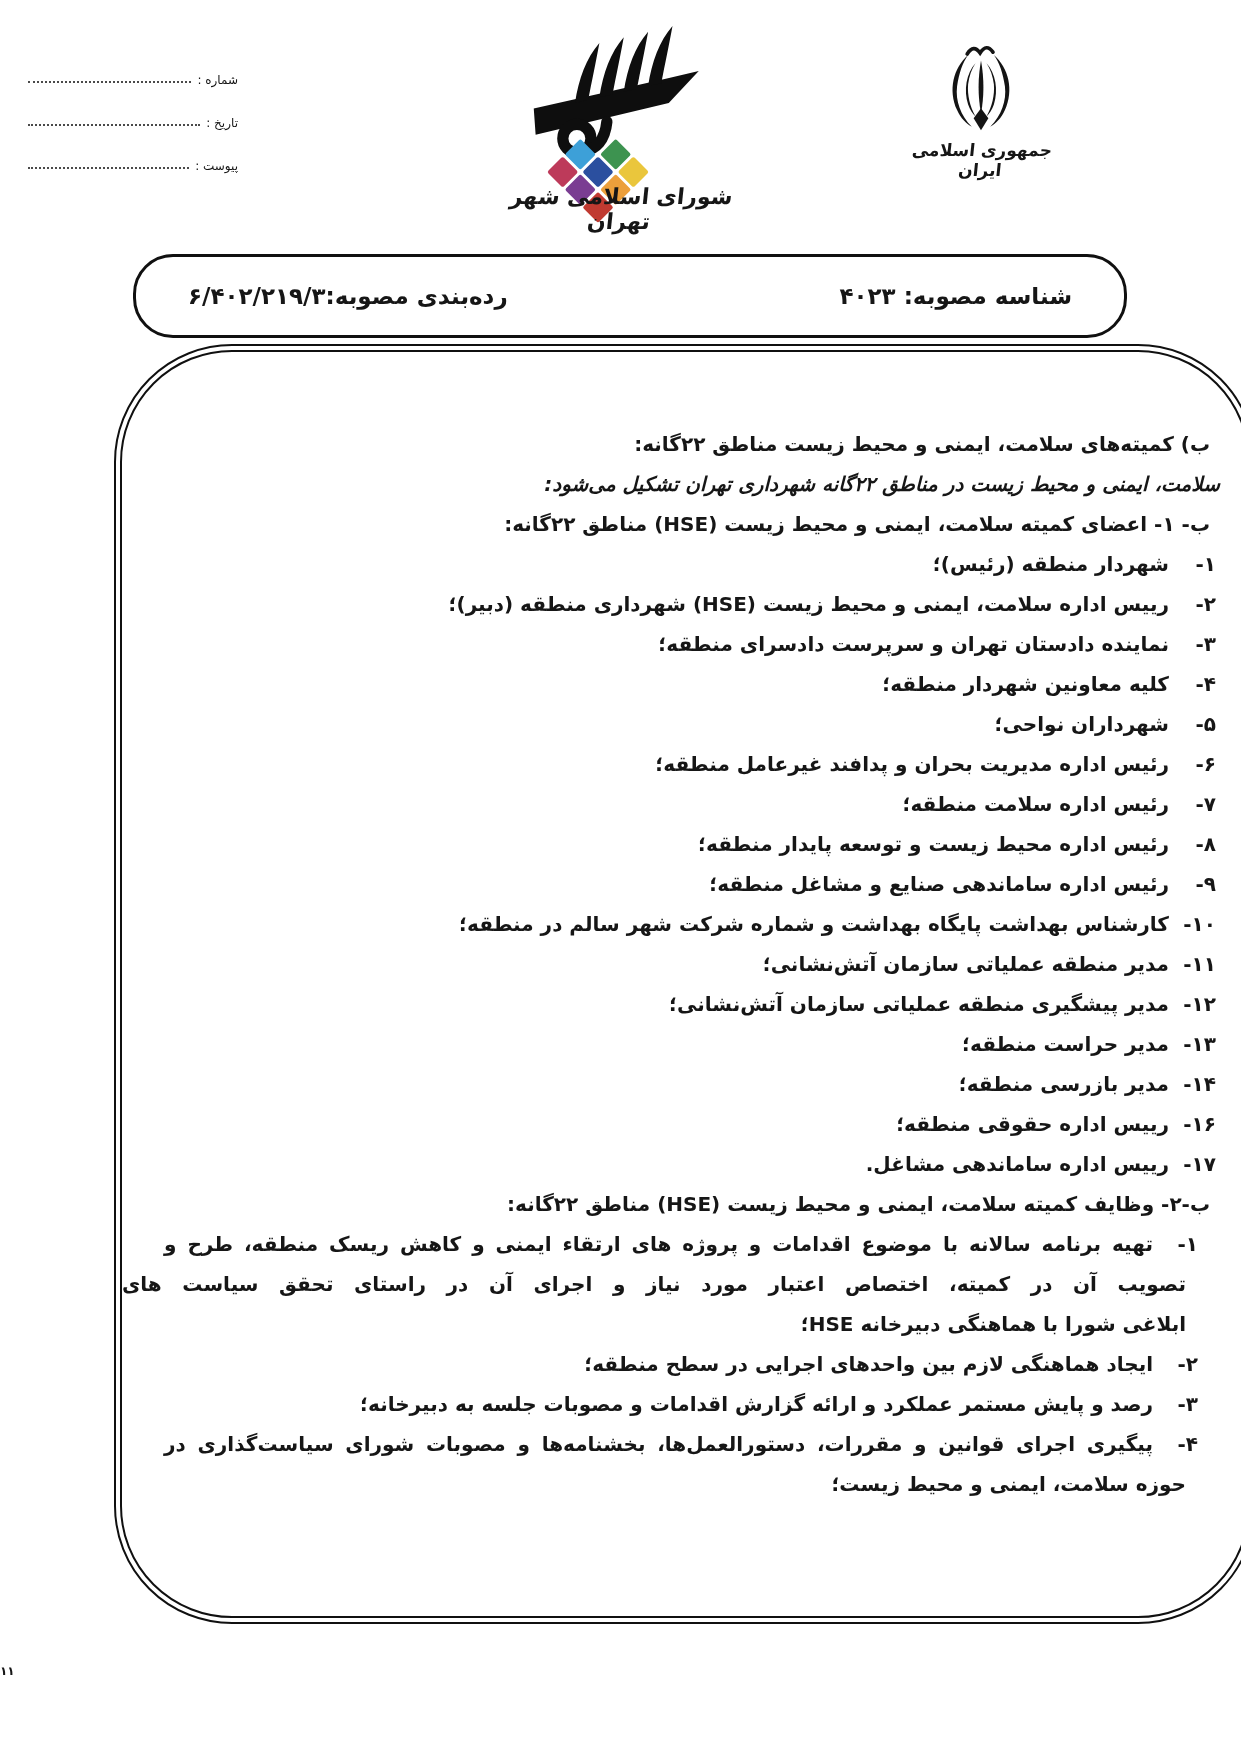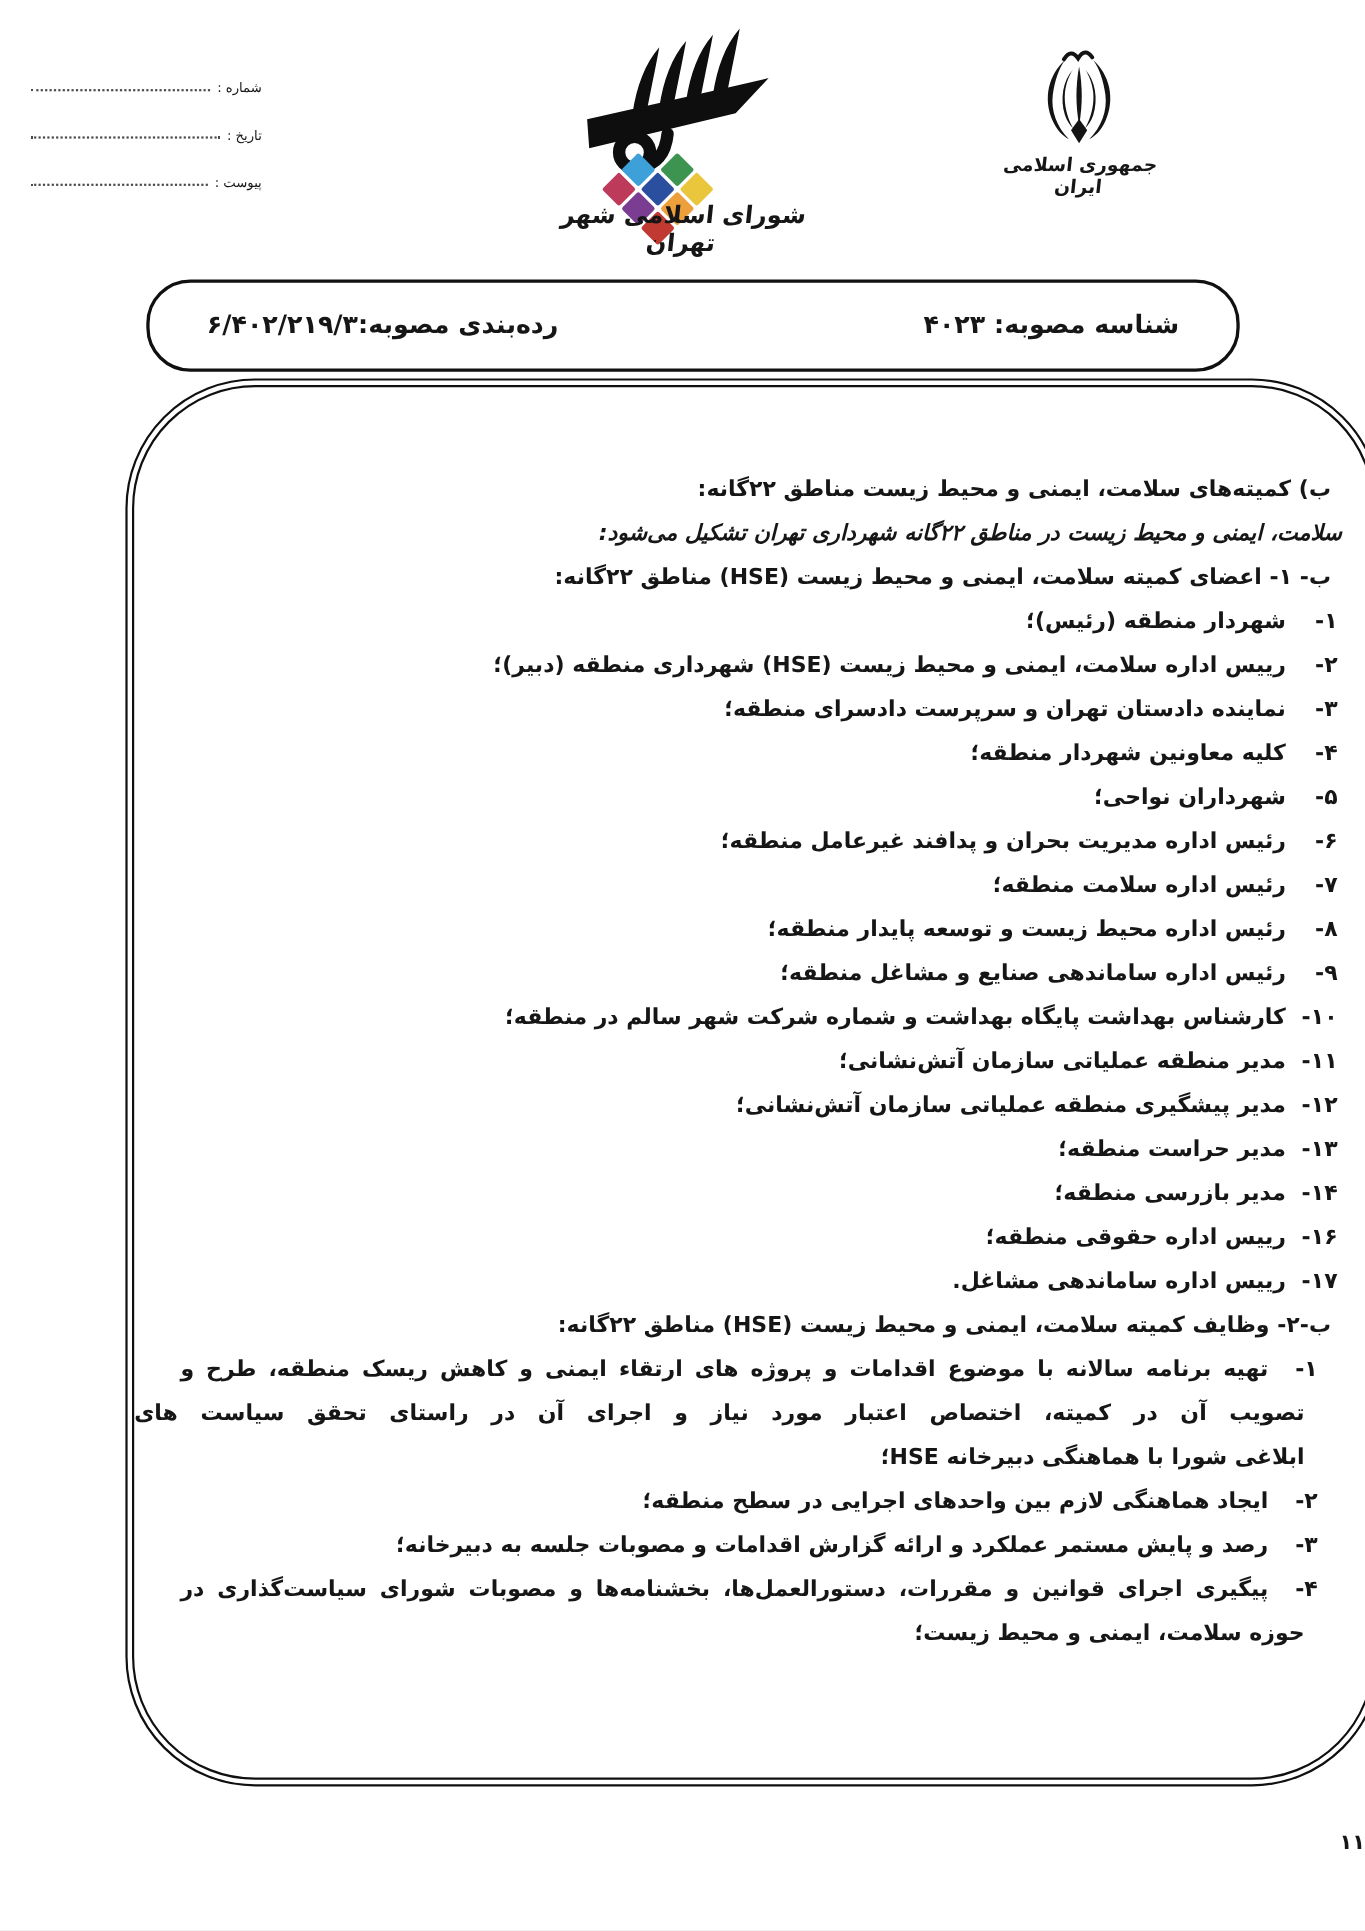--- a/index.html
+++ b/index.html
@@ -48,22 +48,22 @@
   .intro2{padding-right:28px;font-style:italic;}
   .member-row{padding-right:32px;}
   .member-row .num{display:inline-block;min-width:47px;text-align:right;}
   .duty-row{padding-right:50px;display:flex;}
   .duty-row .num{flex:none;min-width:45px;text-align:right;}
   .duty-row .txt{display:block;flex:1;}
   .duty-row .txt.fill{padding-left:42px;white-space:normal;text-align:justify;text-align-last:justify;}
   .duty-cont{padding-right:62px;}
   .duty-cont.fill{white-space:normal;text-align:justify;text-align-last:justify;}
   
-  .page-num{position:absolute;left:0;top:1664px;width:100%;text-align:right;
-    font-size:19px;font-weight:600;letter-spacing:9px;direction:rtl;}
+  .page-num{position:absolute;left:0;top:1664px;width:100%;text-align:left;
+    font-size:12px;font-weight:600;letter-spacing:9px;direction:rtl;}
 </style>
 </head>
 <body>
 
 <div class="page">
 
   <div class="fields">
     <div class="field-row">
       <span class="field-label">شماره :</span>
       <span class="field-dots"></span>

